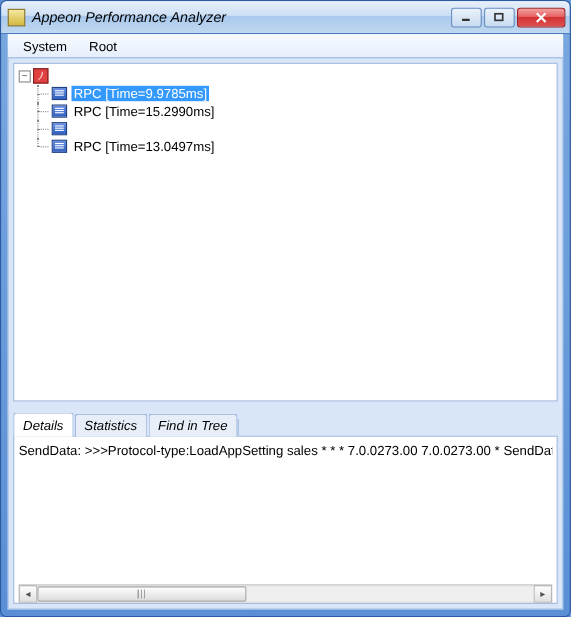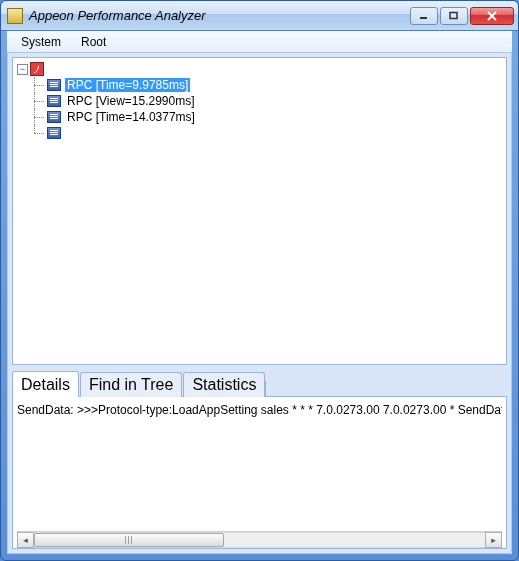--- a/index.html
+++ b/index.html
@@ -167,23 +167,24 @@
   display: flex;
   height: 22px;
   align-items: flex-end;
 }
 .tab {
   padding: 3px 8px 3px 8px;
   background: #f0f4fa;
   border: 1px solid #9ab5dc;
   border-bottom: none;
   margin-right: 1px;
-  font-size: 16px;
+  font-size: 12px;
   border-radius: 3px 3px 0 0;
   position: relative;
+  font-style: italic;
 }
 .tab.active {
   background: #fff;
   z-index: 2;
   padding-top: 4px;
 }
 .tab:not(.active) {
   background: #e8eef8;
   border-right: 1px solid #9ab5dc;
 }
@@ -284,39 +285,39 @@
         <div class="expander">−</div>
         <div class="root-icon">⵰</div>
       </div>
       <div class="tree-children" id="tree-children">
           <div class="tree-node">
             <div class="node-icon"></div>
             <span class="node-label selected">RPC [Time=9.9785ms]</span>
           </div>
           <div class="tree-node">
             <div class="node-icon"></div>
-            <span class="node-label">RPC [View=15.2990ms]</span>
+            <span class="node-label">RPC [Time=15.2990ms]</span>
           </div>
           <div class="tree-node">
             <div class="node-icon"></div>
-            <span class="node-label">RPC [Time=14.0377ms]</span>
           </div>
           <div class="tree-node">
             <div class="node-icon"></div>
+            <span class="node-label">RPC [Time=13.0497ms]</span>
           </div>
         </div>
     </div>
 
     <div class="splitter"></div>
 
     <div class="tabs-panel">
       <div class="tab-strip">
         <div class="tab active">Details</div>
+        <div class="tab">Statistics</div>
         <div class="tab">Find in Tree</div>
-        <div class="tab">Statistics</div>
         <div class="tab-sep"></div>
       </div>
       <div class="tab-content">
         <div class="detail-text">SendData: &gt;&gt;&gt;Protocol-type:LoadAppSetting  sales  * * * 7.0.0273.00 7.0.0273.00 *   SendDat</div>
         <div class="hscroll">
           <div class="hscroll-btn">◂</div>
           <div class="hscroll-track">
             <div class="hscroll-thumb"></div>
           </div>
           <div class="hscroll-btn">▸</div>

